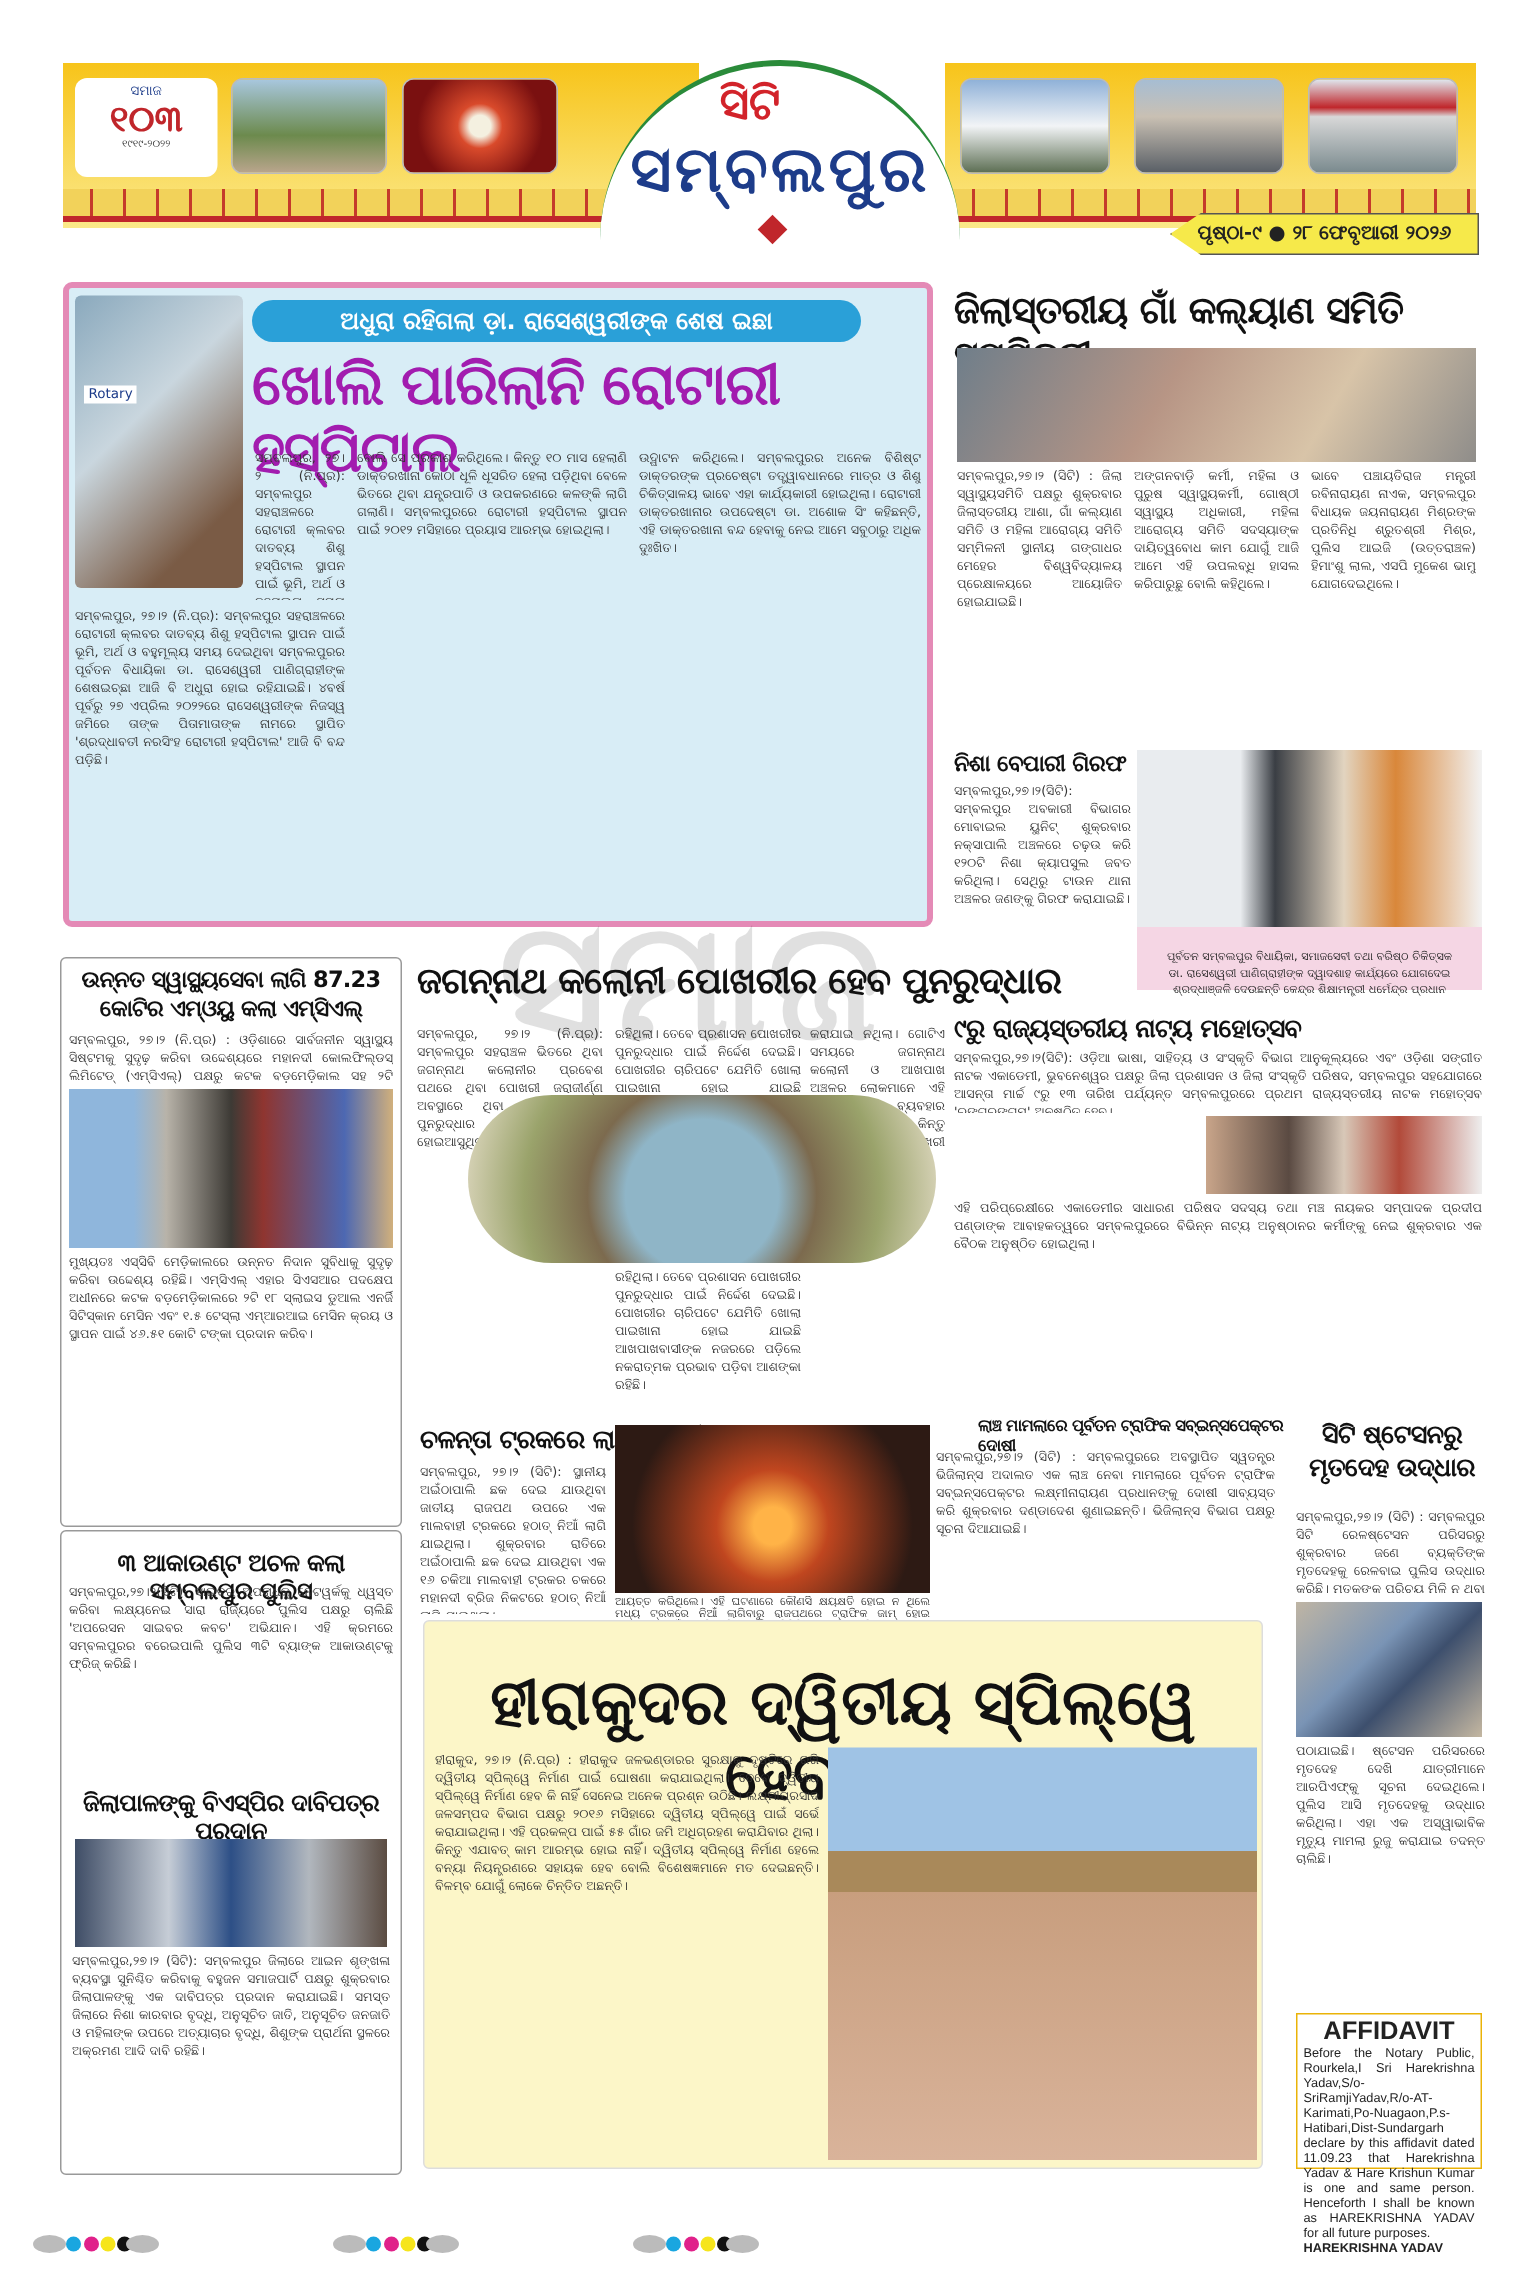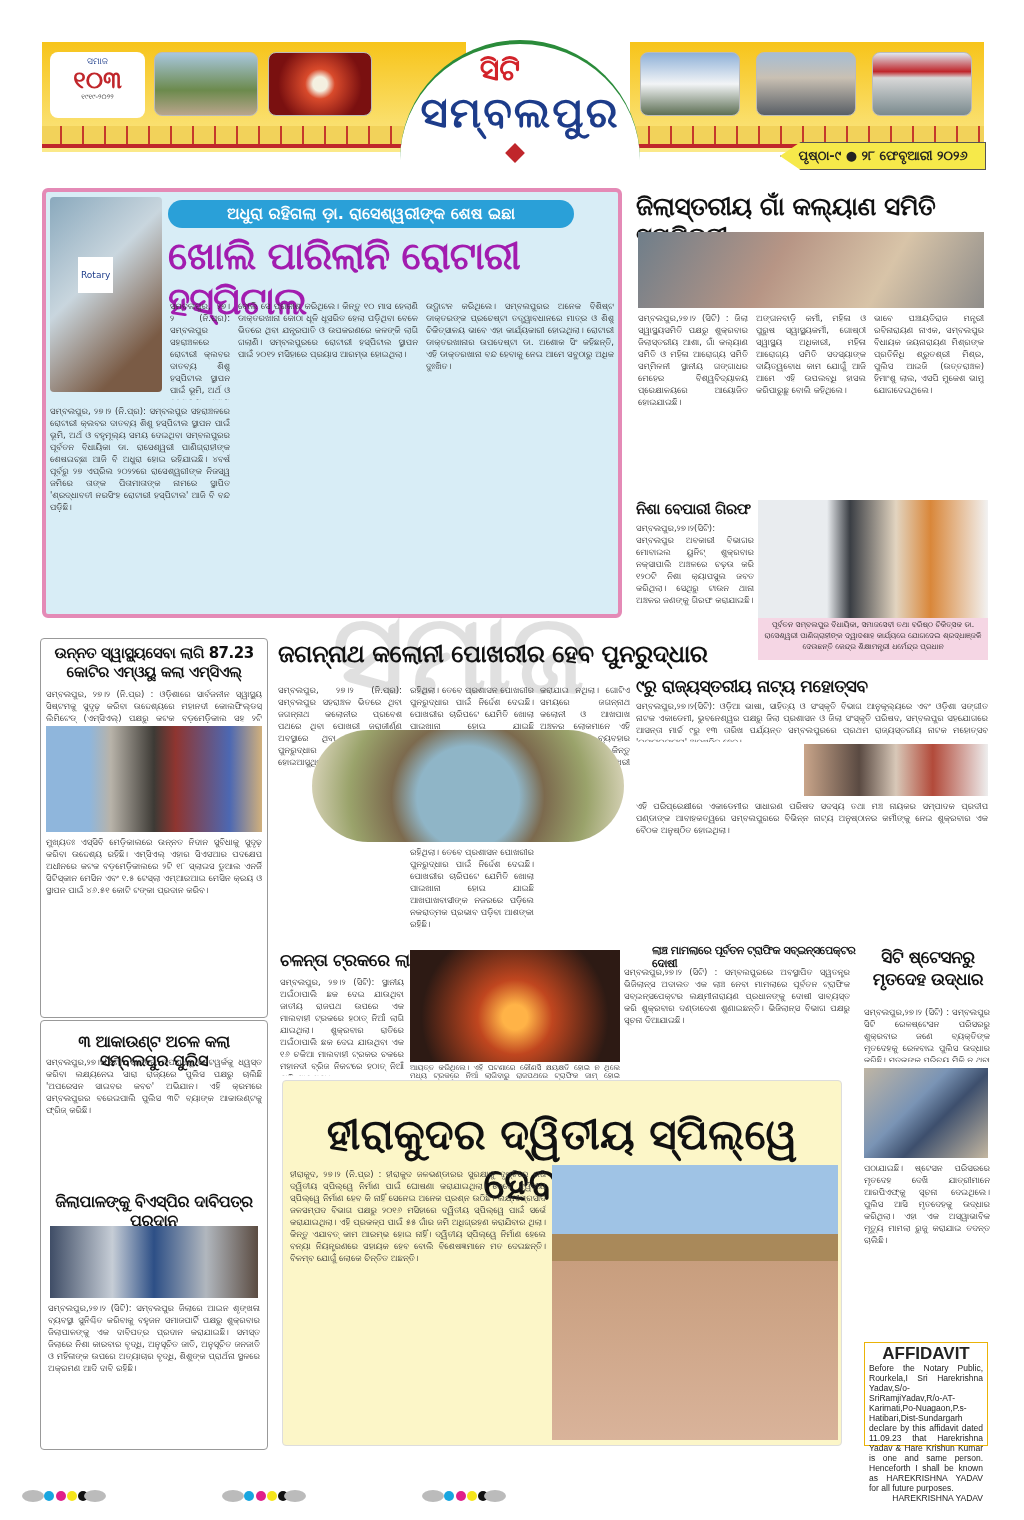--- a/index.html
+++ b/index.html
@@ -20,30 +20,30 @@
   .dateline{left:780px;top:142px;width:206px;height:28px;background:#f6e94a;border:1px solid #555;font-size:13px;font-weight:bold;text-align:center;line-height:26px;clip-path:polygon(10% 0,100% 0,100% 100%,10% 100%,0 50%)}
   
   .lead{left:42px;top:188px;width:580px;height:430px;border:4px solid #e48ab6;background:#d8edf6;border-radius:6px}
   .lead-kicker{left:168px;top:200px;width:406px;height:28px;background:#2aa0d8;border-radius:14px;color:#fff;font-size:16px;line-height:28px;text-align:center;font-weight:bold}
   .lead-head{left:168px;top:234px;width:450px;font-size:38px;font-weight:bold;color:#a21caf;letter-spacing:-1px}
   .lead-img{left:50px;top:197px;width:112px;height:195px;background:linear-gradient(135deg,#8aa9bd,#c9d6de 40%,#7a5b45 80%);border-radius:4px}
   .body-text{font-size:8.5px;line-height:12px;color:#333;text-align:justify}
   
   .rhead{font-weight:bold;color:#111;letter-spacing:-0.5px}
   .photo{background:linear-gradient(120deg,#6f7e8a,#b79585 40%,#d8c4a8 70%,#8f8d8a)}
-  .caption{background:#f5d6e4;font-size:10px;text-align:center;line-height:14px;padding:1px}
+  .caption{background:#f5d6e4;font-size:10px;text-align:center;line-height:14px;padding:14px}
   .boxed{border:1px solid #999;border-radius:4px}
   .pond-img{background:radial-gradient(circle at 50% 60%,#8fb5c7 0 30%,#7c6a4e 45%,#9aa36b 70%,#e7dfcb 100%);border-radius:60px}
   .fire-img{background:radial-gradient(circle at 50% 60%,#ffb347 0 10%,#c0461f 30%,#2d1a14 75%)}
   .dam-box{left:282px;top:1080px;width:560px;height:366px;background:#fcf6c8;border:1px solid #ddd;border-radius:4px}
   .dam-head{left:292px;top:1110px;width:540px;font-size:42px;font-weight:bold;color:#111;text-align:center}
   .dam-img{left:552px;top:1165px;width:286px;height:275px;background:linear-gradient(#9fc3e5 0 25%,#a9895a 25% 35%,#c89e7e 35%,#d9b39a 100%)}
   .affidavit{left:864px;top:1342px;width:124px;height:104px;border:1px solid #eab308;padding:2px 4px;font-family:"Liberation Sans",sans-serif;font-size:8.5px;line-height:10px;text-align:justify}
   .affidavit .ah{font-size:17px;font-weight:bold;text-align:center;line-height:18px}
-  .affidavit .sig{font-weight:normal;text-align:right}
+  .affidavit .sig{font-weight:bold;}
   .dot{position:absolute;width:10px;height:10px;border-radius:50%}
   .oval{position:absolute;width:22px;height:12px;border-radius:50%;background:#bbb}
   .wm{left:250px;top:590px;width:420px;font-size:110px;font-weight:bold;color:rgba(0,0,0,0.12);text-align:center}
 </style>
 </head>
 <body>
 
 <div class="abs mast">
   <div class="logo-box">
     <div class="small">ସମାଜ</div>
@@ -61,21 +61,21 @@
   <div class="arches"></div>
 </div>
 <div class="abs title-arc"></div>
 <div class="abs title-top">ସିଟି</div>
 <div class="abs title-main">ସମ୍ବଲପୁର</div>
 <div class="abs" style="left:508px;top:146px;width:14px;height:14px;background:#c0262b;transform:rotate(45deg)"></div>
 <div class="abs dateline">ପୃଷ୍ଠା-୯ ● ୨୮ ଫେବୃଆରୀ ୨୦୨୬</div>
 
 <div class="abs lead"></div>
 <div class="abs lead-img">
-  <span style="position:absolute;left:28px;top:60px;font-size:9px;background:#fff;padding:13px 3px;color:#1d3c8a">Rotary</span>
+  <span style="position:absolute;left:6px;top:60px;font-size:9px;background:#fff;padding:1px 3px;color:#1d3c8a">Rotary</span>
 </div>
 <div class="abs lead-kicker">ଅଧୁରା ରହିଗଲା ଡ଼ା. ରାସେଶ୍ୱରୀଙ୍କ ଶେଷ ଇଛା</div>
 <div class="abs lead-head">ଖୋଲି ପାରିଲାନି ରୋଟାରୀ ହସ୍ପିଟାଲ</div>
 <div class="abs body-text" style="left:170px;top:300px;width:60px;height:100px;overflow:hidden">ସମ୍ବଲପୁର, ୨୭।୨ (ନି.ପ୍ର): ସମ୍ବଲପୁର ସହରାଞ୍ଚଳରେ ରୋଟାରୀ କ୍ଲବର ଦାତବ୍ୟ ଶିଶୁ ହସ୍ପିଟାଲ ସ୍ଥାପନ ପାଇଁ ଭୂମି, ଅର୍ଥ ଓ ବହୁମୂଲ୍ୟ ସମୟ ଦେଇଥିବା ସମ୍ବଲପୁରର ପୂର୍ବତନ ବିଧାୟିକା ଡା. ରାସେଶ୍ୱରୀ ପାଣିଗ୍ରାହୀଙ୍କ ଶେଷଇଚ୍ଛା ଆଜି ବି ଅଧୁରା ହୋଇ ରହିଯାଇଛି। ୪ବର୍ଷ ପୂର୍ବରୁ ୨୭ ଏପ୍ରିଲ ୨୦୨୨ରେ ରାସେଶ୍ୱରୀଙ୍କ ନିଜସ୍ୱ ଜମିରେ ତାଙ୍କ ପିତାମାତାଙ୍କ ନାମରେ ସ୍ଥାପିତ 'ଶ୍ରଦ୍ଧାବତୀ ନରସିଂହ ରୋଟାରୀ ହସ୍ପିଟାଲ' ଆଜି ବି ବନ୍ଦ ପଡ଼ିଛି।</div>
 <div class="abs body-text" style="left:50px;top:405px;width:180px;height:200px;overflow:hidden">ସମ୍ବଲପୁର, ୨୭।୨ (ନି.ପ୍ର): ସମ୍ବଲପୁର ସହରାଞ୍ଚଳରେ ରୋଟାରୀ କ୍ଲବର ଦାତବ୍ୟ ଶିଶୁ ହସ୍ପିଟାଲ ସ୍ଥାପନ ପାଇଁ ଭୂମି, ଅର୍ଥ ଓ ବହୁମୂଲ୍ୟ ସମୟ ଦେଇଥିବା ସମ୍ବଲପୁରର ପୂର୍ବତନ ବିଧାୟିକା ଡା. ରାସେଶ୍ୱରୀ ପାଣିଗ୍ରାହୀଙ୍କ ଶେଷଇଚ୍ଛା ଆଜି ବି ଅଧୁରା ହୋଇ ରହିଯାଇଛି। ୪ବର୍ଷ ପୂର୍ବରୁ ୨୭ ଏପ୍ରିଲ ୨୦୨୨ରେ ରାସେଶ୍ୱରୀଙ୍କ ନିଜସ୍ୱ ଜମିରେ ତାଙ୍କ ପିତାମାତାଙ୍କ ନାମରେ ସ୍ଥାପିତ 'ଶ୍ରଦ୍ଧାବତୀ ନରସିଂହ ରୋଟାରୀ ହସ୍ପିଟାଲ' ଆଜି ବି ବନ୍ଦ ପଡ଼ିଛି।</div>
 <div class="abs body-text" style="left:238px;top:300px;width:180px;height:305px;overflow:hidden">ବୋଲି ସେ ପ୍ରକାଶ କରିଥିଲେ। କିନ୍ତୁ ୧୦ ମାସ ହେଲାଣି ଡାକ୍ତରଖାନା କୋଠା ଧୂଳି ଧୂସରିତ ହେଲା ପଡ଼ିଥିବା ବେଳେ ଭିତରେ ଥିବା ଯନ୍ତ୍ରପାତି ଓ ଉପକରଣରେ କଳଙ୍କି ଲାଗି ଗଲାଣି। ସମ୍ବଲପୁରରେ ରୋଟାରୀ ହସ୍ପିଟାଲ ସ୍ଥାପନ ପାଇଁ ୨୦୧୨ ମସିହାରେ ପ୍ରୟାସ ଆରମ୍ଭ ହୋଇଥିଲା।</div>
 <div class="abs body-text" style="left:426px;top:300px;width:188px;height:305px;overflow:hidden">ଉଦ୍ଘାଟନ କରିଥିଲେ। ସମ୍ବଲପୁରର ଅନେକ ବିଶିଷ୍ଟ ଡାକ୍ତରଙ୍କ ପ୍ରଚେଷ୍ଟା ତତ୍ତ୍ୱାବଧାନରେ ମାତ୍ର ଓ ଶିଶୁ ଚିକିତ୍ସାଳୟ ଭାବେ ଏହା କାର୍ଯ୍ୟକାରୀ ହୋଇଥିଲା। ରୋଟାରୀ ଡାକ୍ତରଖାନାର ଉପଦେଷ୍ଟା ଡା. ଅଶୋକ ସିଂ କହିଛନ୍ତି, ଏହି ଡାକ୍ତରଖାନା ବନ୍ଦ ହେବାକୁ ନେଇ ଆମେ ସବୁଠାରୁ ଅଧିକ ଦୁଃଖିତ।</div>
 
 <div class="abs rhead" style="left:636px;top:192px;width:360px;font-size:25px">ଜିଲାସ୍ତରୀୟ ଗାଁ କଲ୍ୟାଣ ସମିତି ସମ୍ମିଳନୀ</div>
 <div class="abs photo" style="left:638px;top:232px;width:346px;height:76px"></div>

